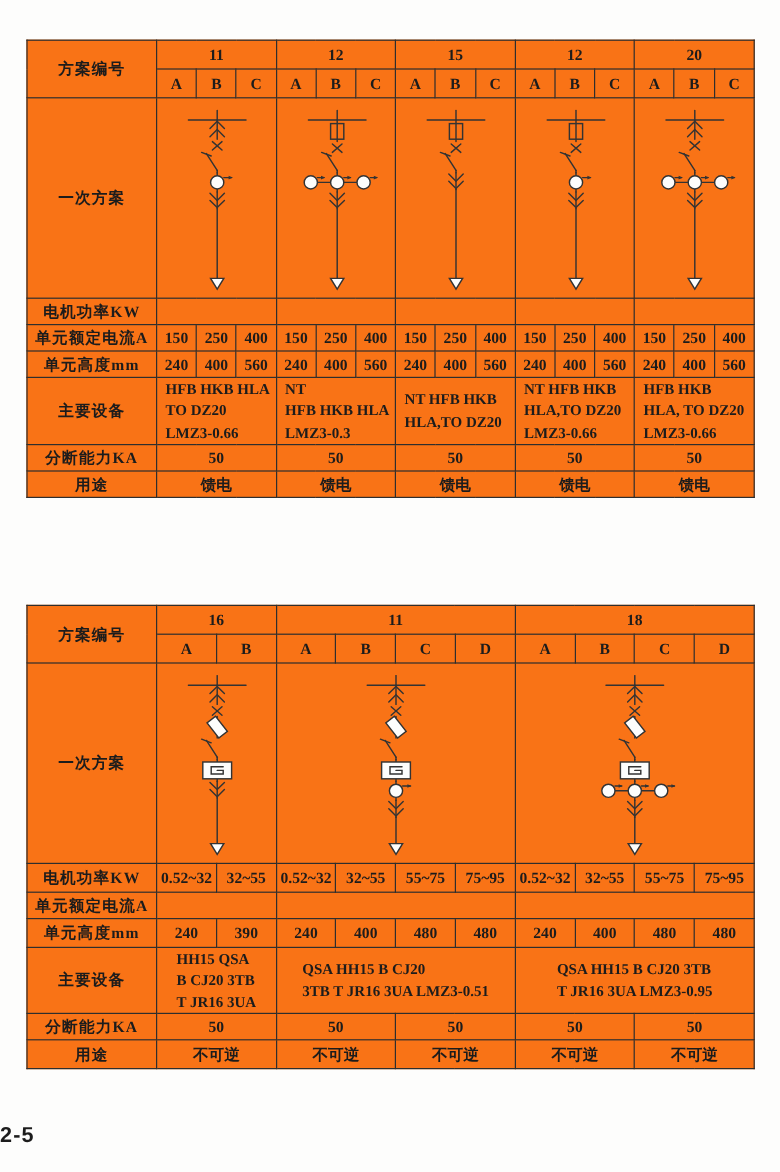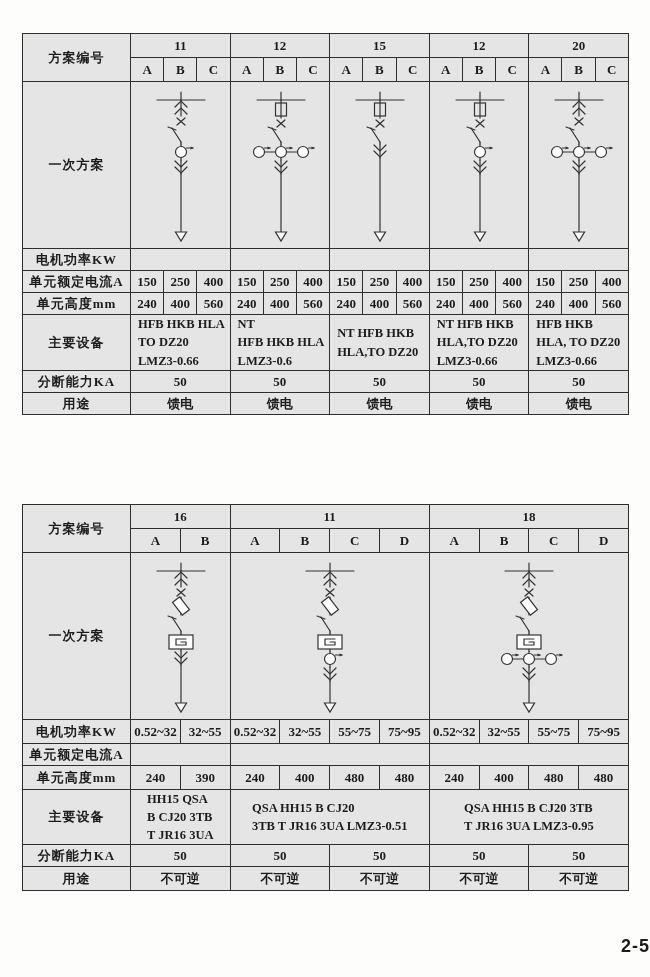--- a/index.html
+++ b/index.html
@@ -1,41 +1,41 @@
 <!DOCTYPE html>
 <html><head>
 <meta charset="utf-8">
 <style>
   html,body{margin:0;padding:0;}
   body{
     width:650px;height:977px;position:relative;background:#fdfdfc;
     font-family:"Liberation Serif","DejaVu Serif",serif;color:#1c1c1c;
   }
-  table{border-collapse:collapse;table-layout:fixed;position:absolute;left:22px;width:607px;background:#e5e5e5;}
+  table{border-collapse:collapse;table-layout:fixed;position:absolute;left:22px;width:607px;background:#f97316;}
   #table-top{top:33px;}
   #table-bottom{top:504px;}
   td{
     border:1.4px solid #2e2e2e;padding:0;text-align:center;vertical-align:middle;
     font-size:13px;font-weight:bold;overflow:hidden;white-space:nowrap;
   }
   .r-num td{height:23px;}
   .r-abc td{height:23px;}
   .r-diag td{height:166px;}
   .r-thin td{height:21px;}
   .r-thin2 td{height:23px;}
   .r-equip td{height:55px;}
   .r-equip2 td{height:53px;}
   .lblcol{font-size:13px;letter-spacing:1px;}
   .equip-left{text-align:left;padding-left:7px;vertical-align:middle;}
   .equip-left .eline,.equip-center .eline{display:block;line-height:1.45;font-size:12.5px;text-align:left;}
   .equip-center{text-align:center;}
   .equip-center .inner{display:inline-block;text-align:left;}
   svg.oneline{display:block;margin:0 auto;width:100px;height:158px;}
   #page-number{
-    position:absolute;top:936px;left:0;width:100%;text-align:right;
+    position:absolute;top:936px;left:0;width:100%;text-align:left;
     font-size:18px;font-weight:bold;font-family:"Liberation Sans","DejaVu Sans",sans-serif;letter-spacing:1px;
   }
 </style>
 </head>
 <body>
 
 <table id="table-top">
   <colgroup>
     <col style="width:108px">
     <col span="15">
@@ -238,21 +238,21 @@
   <tr class="r-equip">
     <td class="lblcol">主要设备</td>
     <td colspan="3" class="equip-left">
       <span class="eline">HFB HKB HLA</span>
       <span class="eline">TO DZ20</span>
       <span class="eline">LMZ3-0.66</span>
     </td>
     <td colspan="3" class="equip-left">
       <span class="eline">NT</span>
       <span class="eline">HFB HKB HLA</span>
-      <span class="eline">LMZ3-0.6</span>
+      <span class="eline">LMZ3-0.3</span>
     </td>
     <td colspan="3" class="equip-left">
       <span class="eline">NT HFB HKB</span>
       <span class="eline">HLA,TO DZ20</span>
       <span class="eline"></span>
     </td>
     <td colspan="3" class="equip-left">
       <span class="eline">NT HFB HKB</span>
       <span class="eline">HLA,TO DZ20</span>
       <span class="eline">LMZ3-0.66</span>

